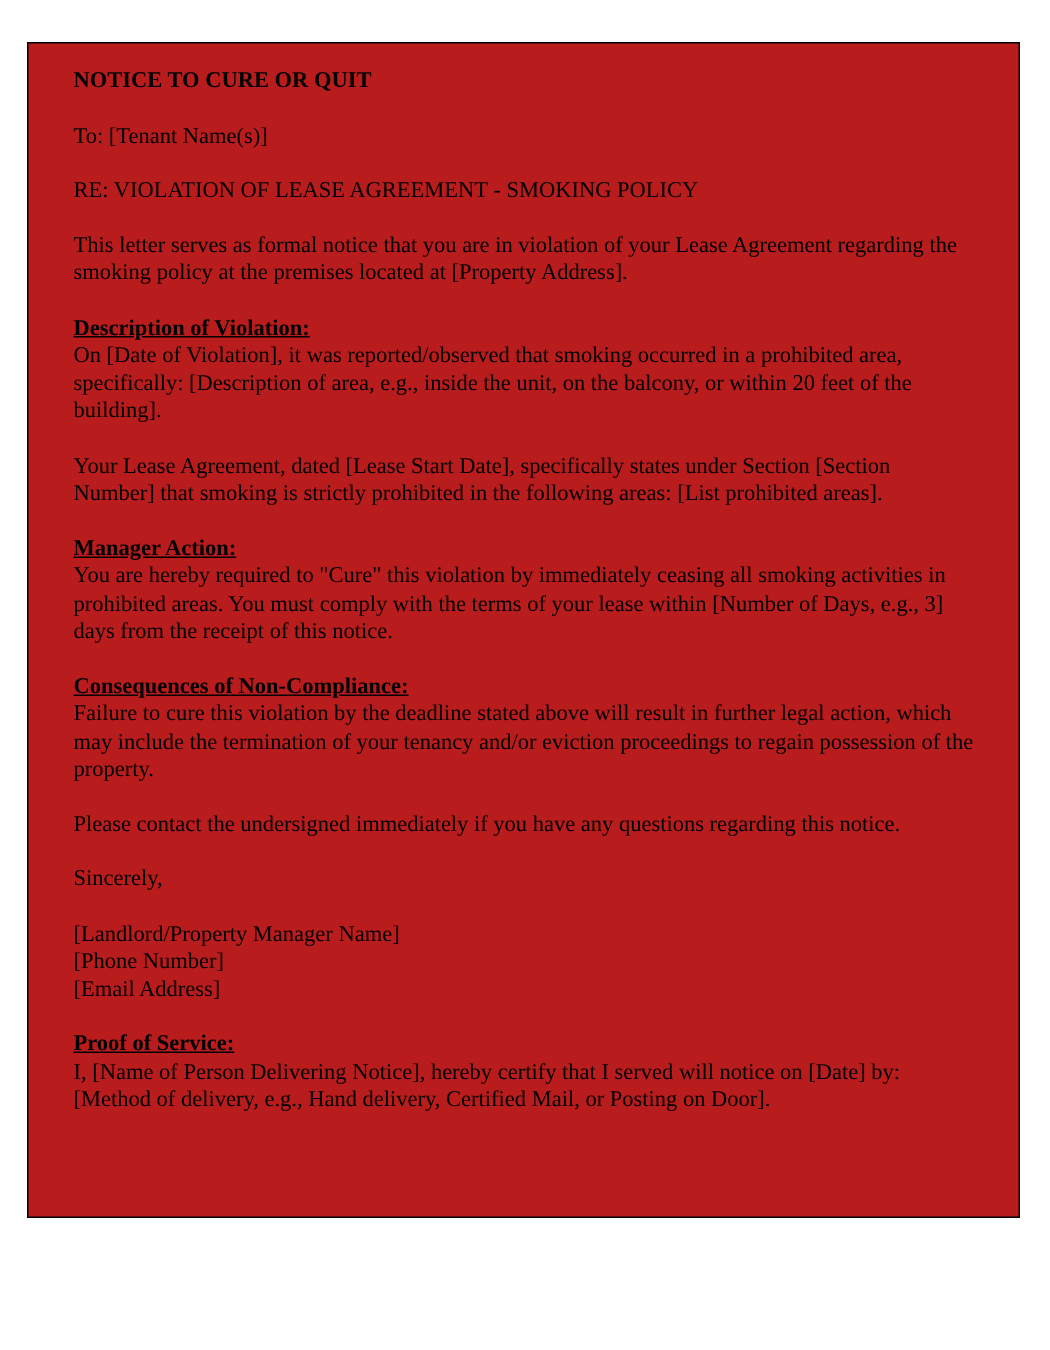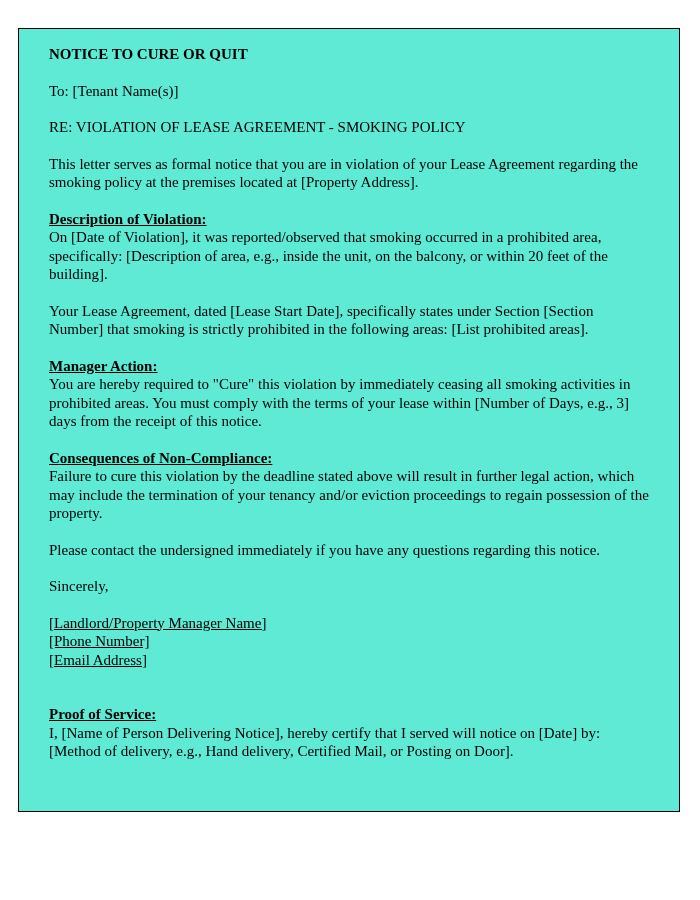--- a/index.html
+++ b/index.html
@@ -15,21 +15,21 @@
     color: #000000;
   }
   .doc-frame {
     position: absolute;
     left: 18px;
     top: 28px;
     width: 662px;
     height: 784px;
     border: 1px solid #000000;
     box-sizing: border-box;
-    background: #5eead4;
+    background: #b91c1c;
     overflow: hidden;
   }
   .doc-inner {
     padding: 16px 28px 0 30px;
     font-size: 15px;
     line-height: 18.5px;
   }
   .doc-inner p {
     margin: 0 0 18px 0;
   }
@@ -46,22 +46,21 @@
   }
   .re-line {
     font-weight: normal;
   }
   .section-heading {
     display: block;
     font-weight: bold;
     text-decoration: underline;
   }
   .sig-block {
-    margin: 0 0 36px 0;
-    text-decoration: underline;
+    margin: 0 0 18px 0;
   }
   .sig-block .line {
     display: block;
   }
 </style>
 </head>
 <body>
 
 <div class="doc-frame">
   <div class="doc-inner">

